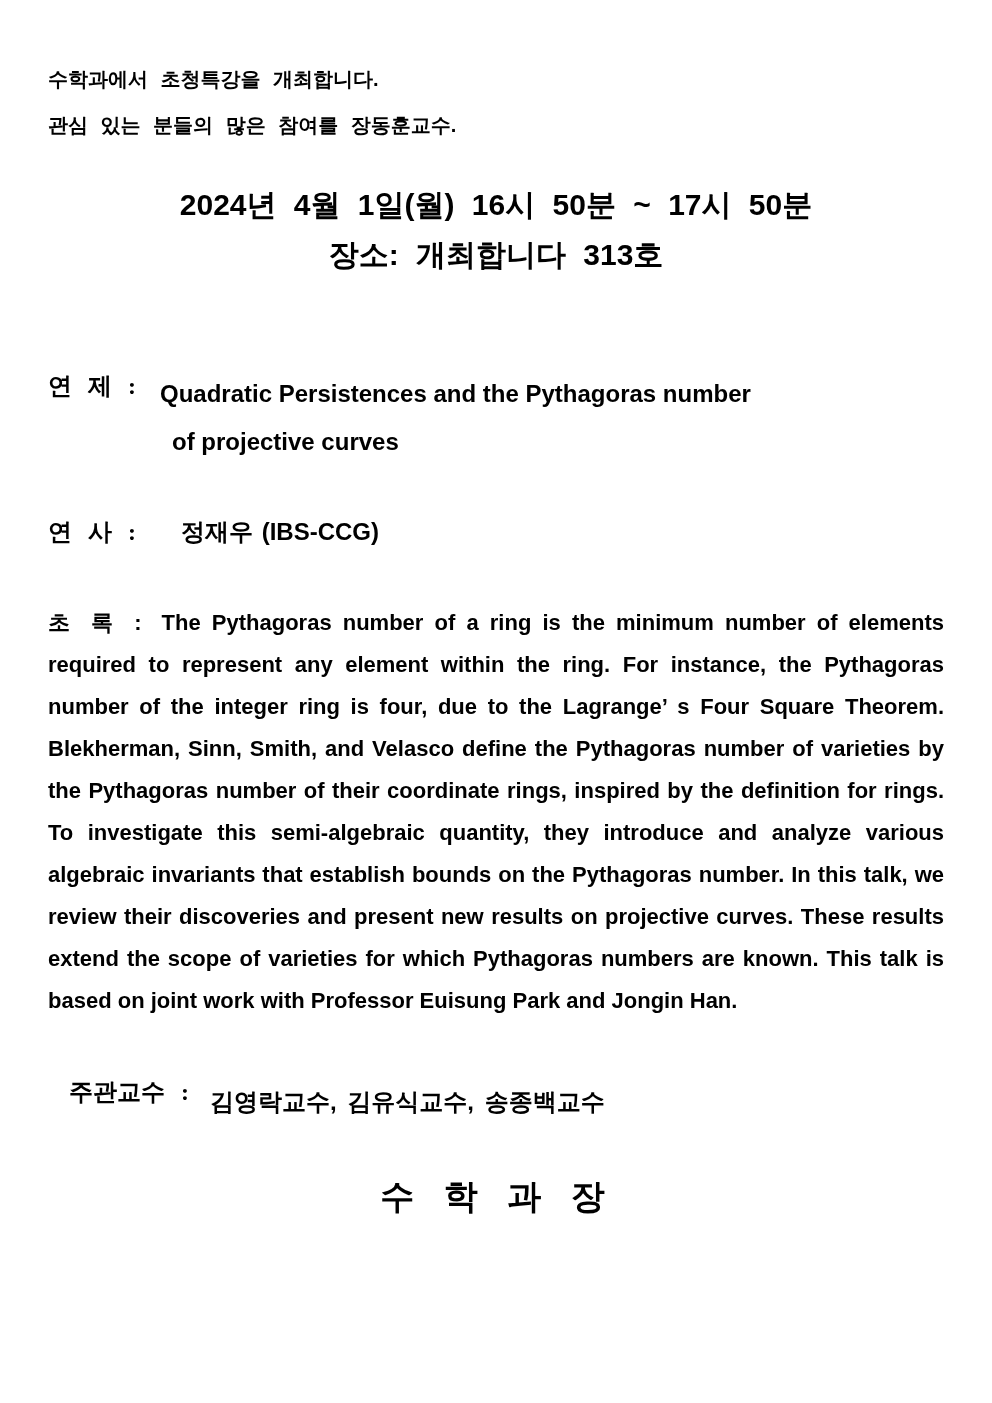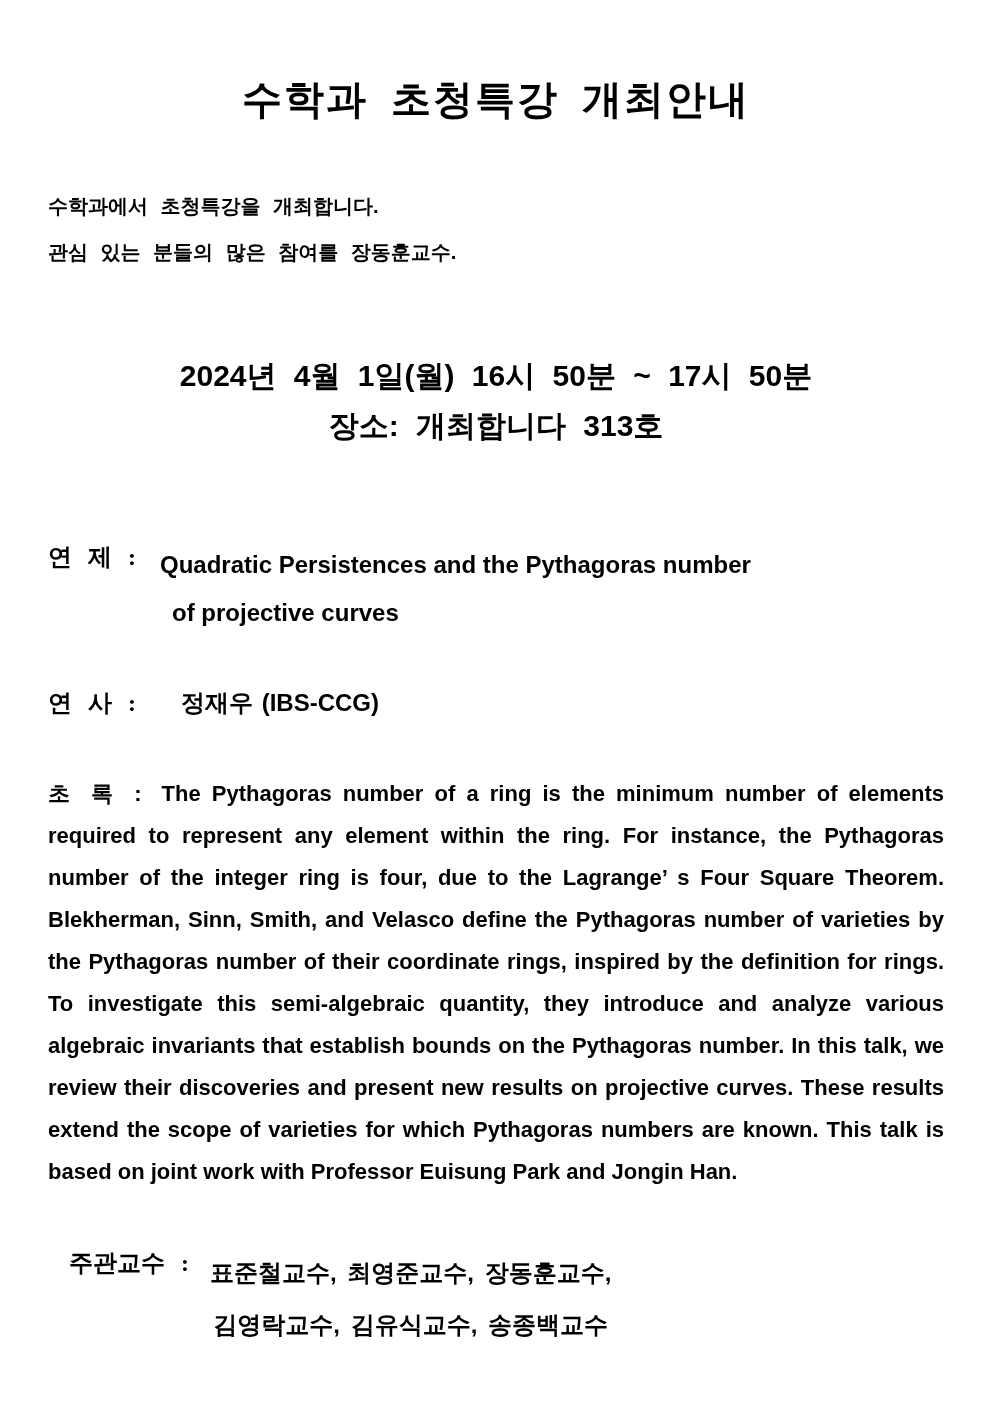--- a/index.html
+++ b/index.html
@@ -25,21 +25,21 @@
 
   .intro {
     margin-top: 56px;
     text-align: left;
     font-size: 20px;
     line-height: 46px;
     word-spacing: 7px;
   }
 
   .schedule {
-    margin-top: 76px;
+    margin-top: 32px;
     text-align: center;
     font-size: 30px;
     line-height: 50px;
     word-spacing: 9px;
   }
 
   .field {
     display: flex;
     align-items: flex-start;
     font-size: 24px;
@@ -80,21 +80,20 @@
     font-size: 34px;
     letter-spacing: 7px;
     word-spacing: 6px;
   }
 </style>
 </head>
 <body>
 
 <div class="page">
 
-  <h1 class="title">수학과 초청특강 개최안내</h1>
 
   <div class="intro">
     <p>수학과에서 초청특강을 개최합니다.</p>
     <p>관심 있는 분들의 많은 참여를 장동훈교수.</p>
   </div>
 
   <div class="schedule">
     <p>2024년 4월 1일(월) 16시 50분 ~ 17시 50분</p>
     <p>장소: 개최합니다 313호</p>
   </div>
@@ -112,20 +111,19 @@
     <div class="value">정재우 (IBS-CCG)</div>
   </div>
 
   <p class="abstract">
     <span class="label">초 록 :</span><span>The Pythagoras number of a ring is the minimum number of elements required to represent any element within the ring. For instance, the Pythagoras number of the integer ring is four, due to the Lagrange’ s Four Square Theorem. Blekherman, Sinn, Smith, and Velasco define the Pythagoras number of varieties by the Pythagoras number of their coordinate rings, inspired by the definition for rings. To investigate this semi-algebraic quantity, they introduce and analyze various algebraic invariants that establish bounds on the Pythagoras number. In this talk, we review their discoveries and present new results on projective curves. These results extend the scope of varieties for which Pythagoras numbers are known. This talk is based on joint work with Professor Euisung Park and Jongin Han.</span>
   </p>
 
   <div class="field organizers">
     <span class="label">주관교수 :</span>
     <div class="value">
-      <p>표준철교수, 최영준교수, 장동훈교수,</p>
       <p>김영락교수, 김유식교수, 송종백교수</p>
     </div>
   </div>
 
   <div class="signature">수 학 과 장</div>
 
 </div>
 
 </body></html>

